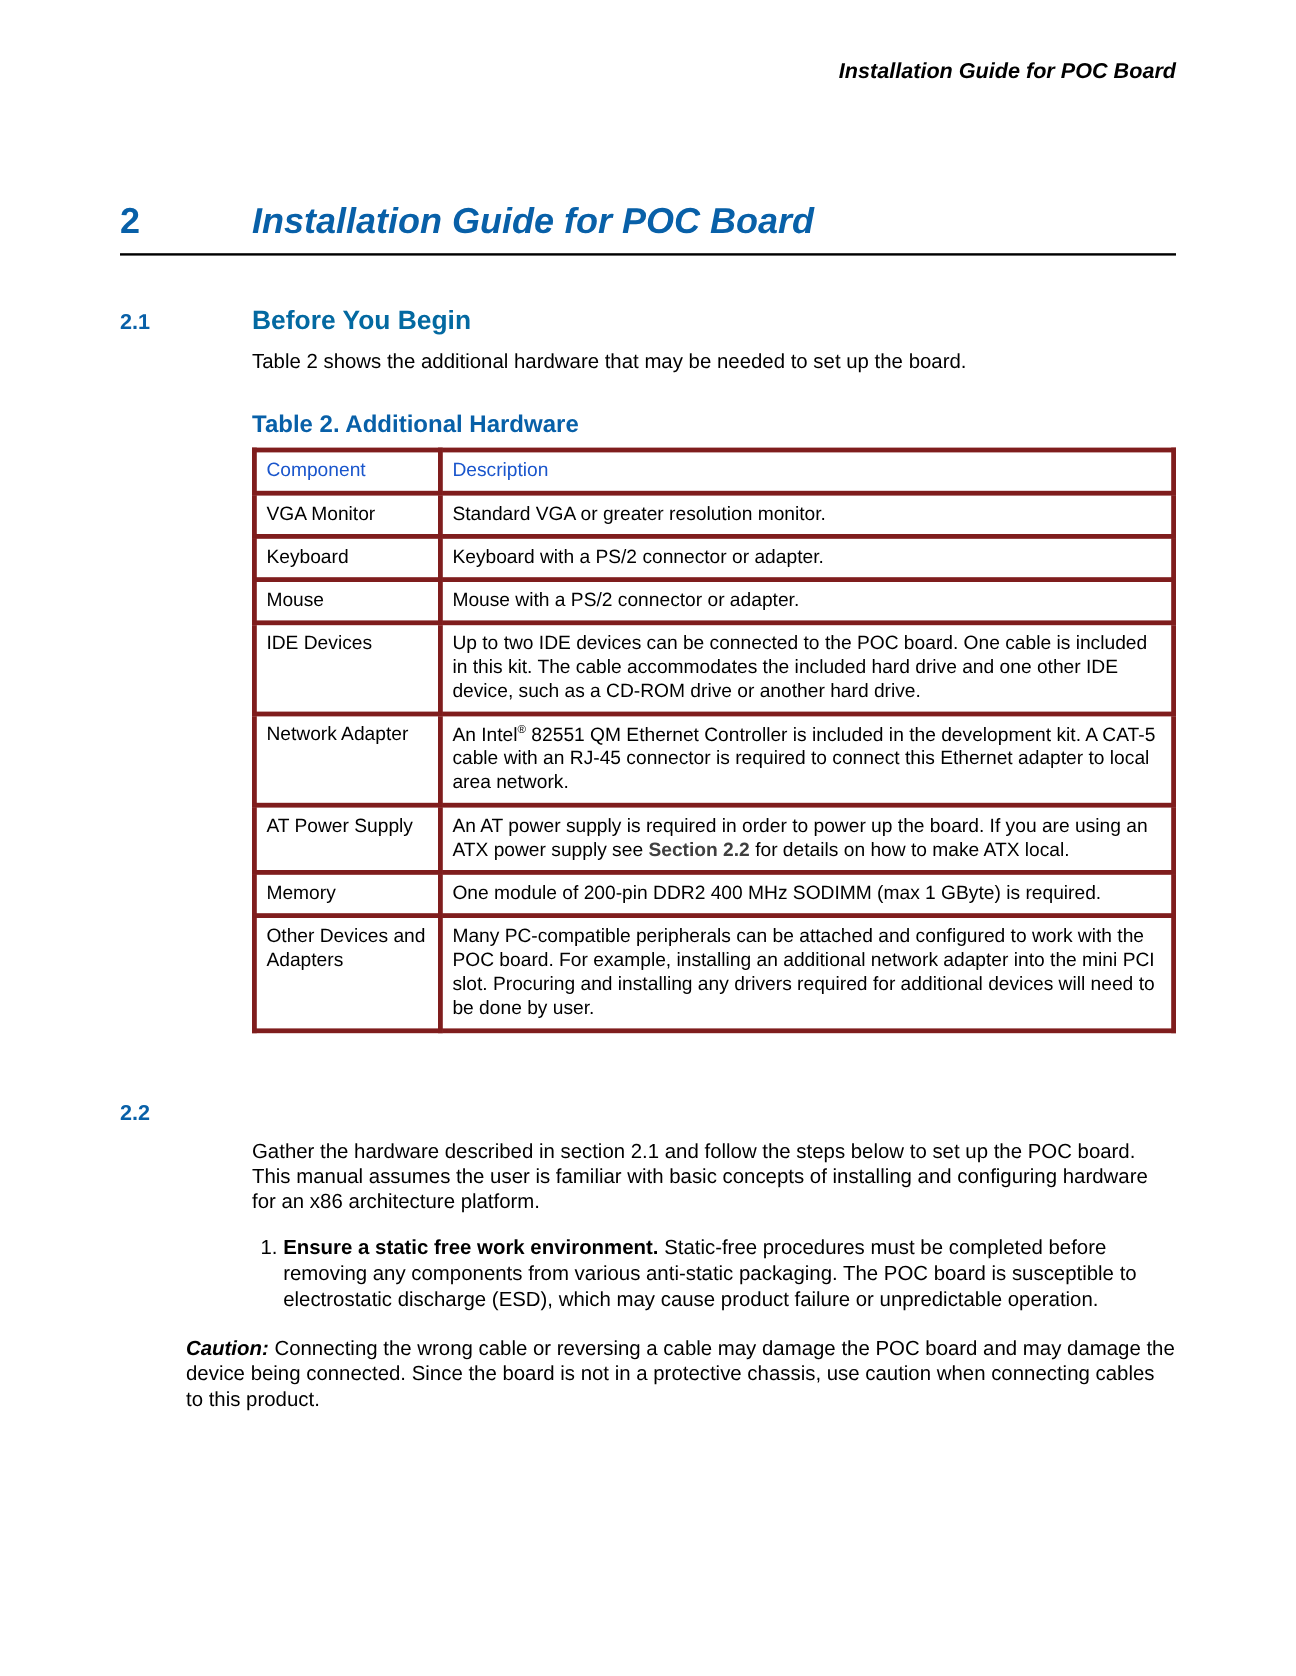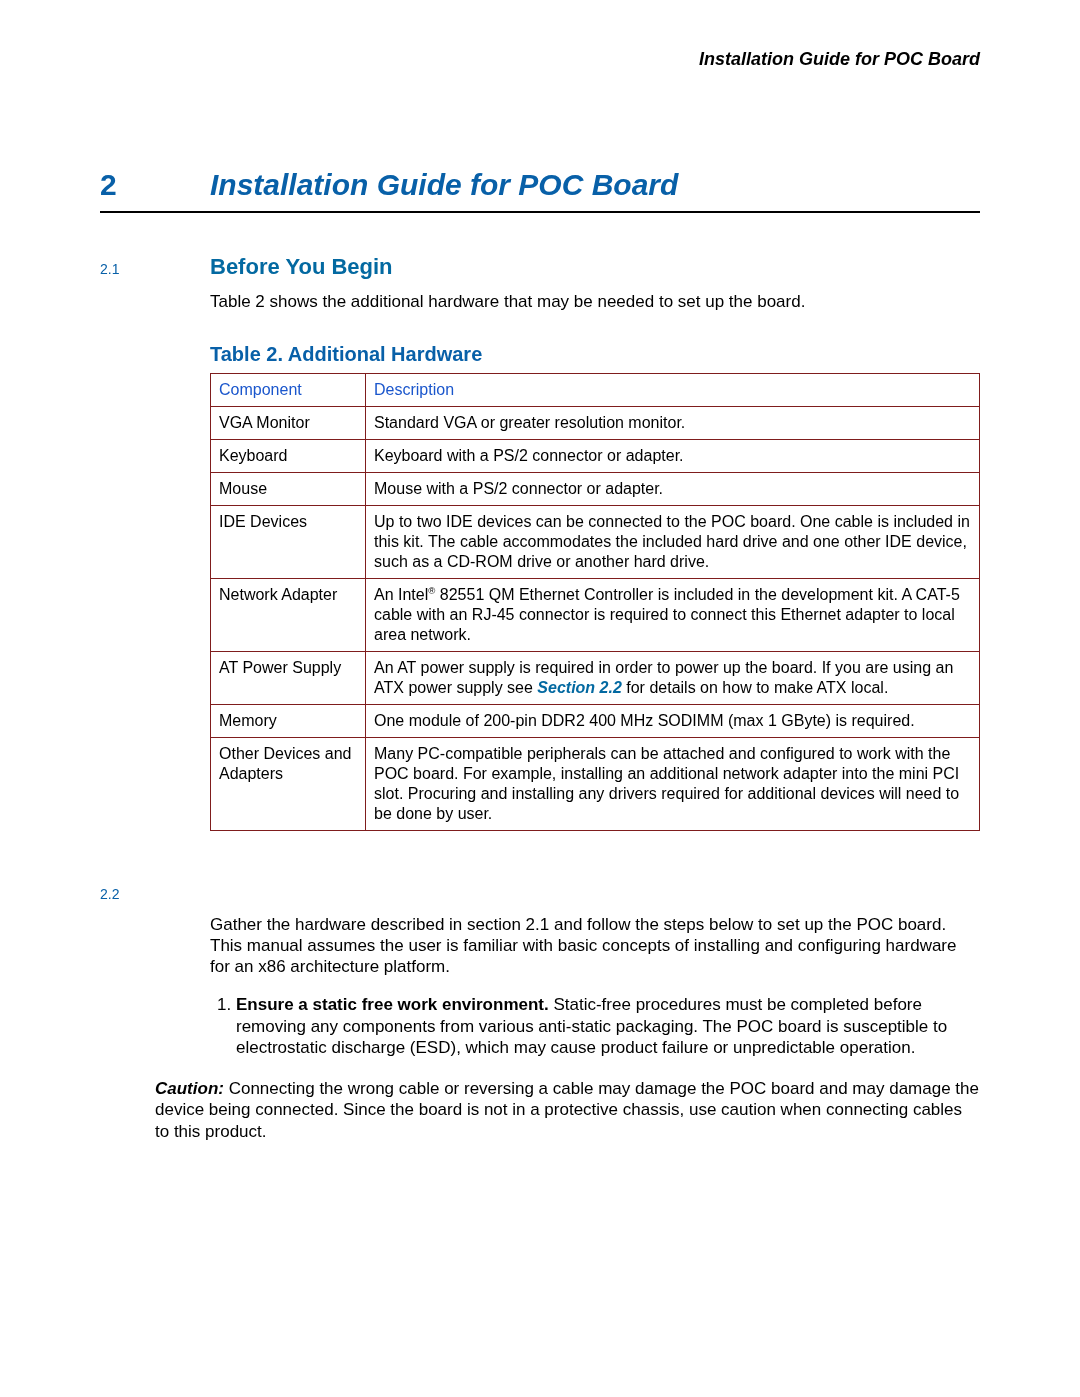--- a/index.html
+++ b/index.html
@@ -40,22 +40,22 @@
     font-weight: bold;
     font-size: 30px;
   }
   .sect-row {
     display: flex;
     align-items: baseline;
     margin: 28px 0 10px 0;
   }
   .sect-num {
     color: #0860a8;
-    font-weight: normal;
-    font-size: 14px;
+    font-weight: bold;
+    font-size: 18px;
     width: 110px;
     flex: 0 0 110px;
   }
   .sect-title {
     color: #0369a1;
     font-weight: bold;
     font-size: 22px;
   }
   .body-indent {
     margin-left: 110px;
@@ -66,21 +66,21 @@
     font-size: 20px;
     margin: 30px 0 6px 110px;
   }
   table.hw {
     border-collapse: collapse;
     width: calc(100% - 110px);
     margin-left: 110px;
     font-size: 16px;
   }
   table.hw th, table.hw td {
-    border: 1px solid #7f1d1d;
+    border: 4px solid #7f1d1d;
     padding: 6px 8px;
     vertical-align: top;
     text-align: left;
   }
   table.hw th {
     font-weight: normal;
     color: #1a56cc;
   }
   .desc-justify { text-align: justify; }
   .sect22-title sup { font-size: 0.6em; vertical-align: super; }
@@ -89,21 +89,21 @@
     margin-left: 110px;
     padding-left: 26px;
   }
   .step-list li { margin-bottom: 20px; }
   .caution {
     margin-left: 55px;
     margin-right: 0;
     margin-top: 18px;
   }
   .caution .label { font-weight: bold; font-style: italic; }
-  .sec-ref { color: #0369a1; font-weight: bold; font-style: italic; }
+  .sec-ref { color: #404040; font-weight: bold; }
   .reg { font-size: 0.6em; vertical-align: super; }
 </style>
 </head>
 <body>
 
 <div class="running-head">Installation Guide for POC Board</div>
 
 <div class="chapter-row">
   <div class="chapter-num">2</div>
   <div class="chapter-title">Installation Guide for POC Board</div>

